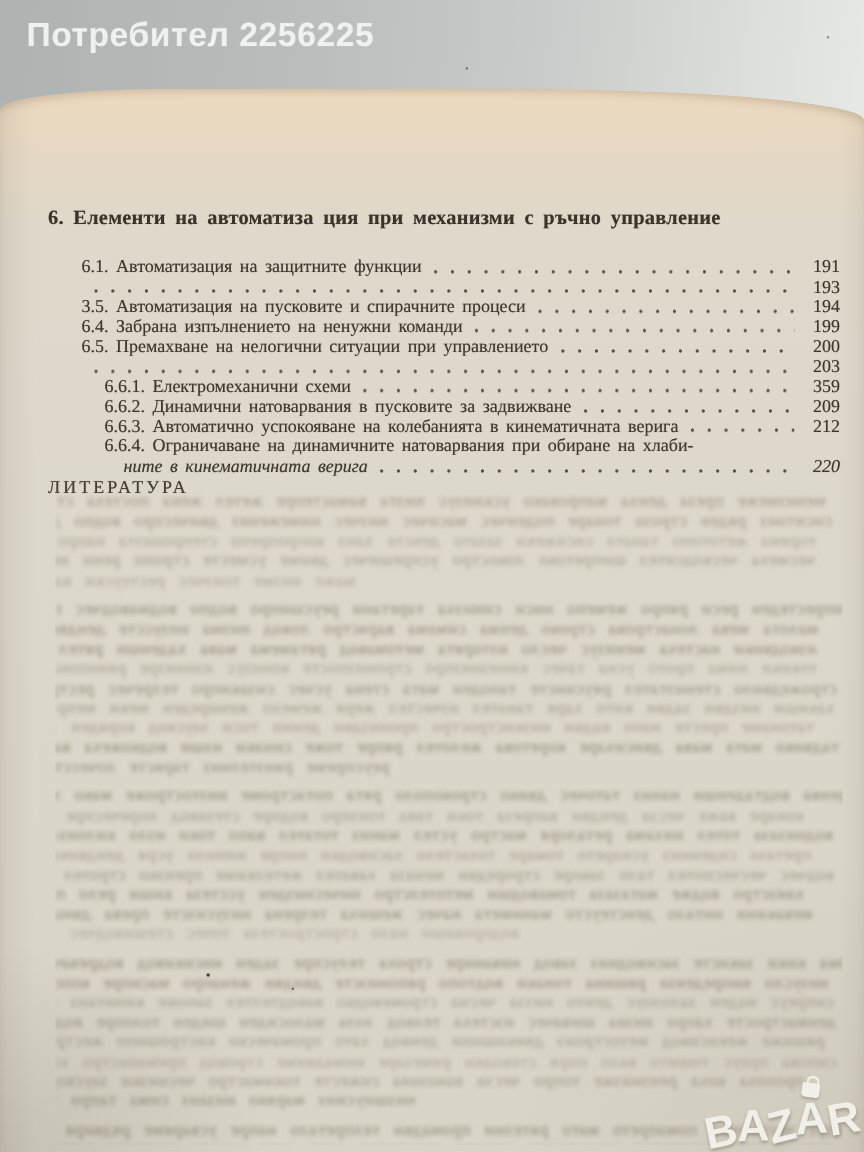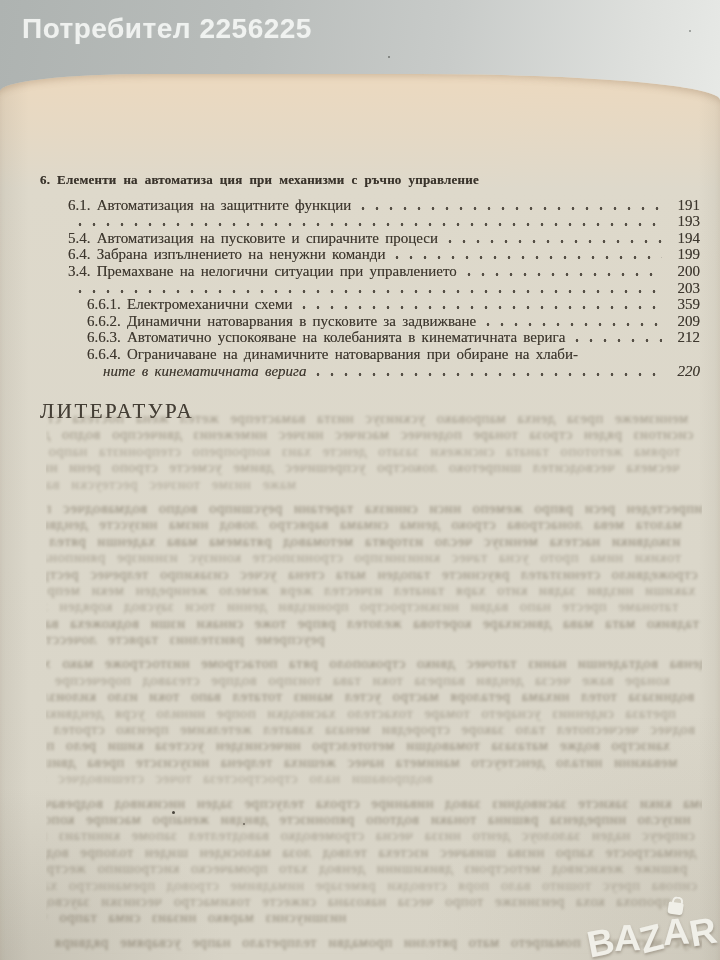--- a/index.html
+++ b/index.html
@@ -35,37 +35,37 @@
     box-shadow:inset 0 5px 7px -3px rgba(140,110,80,.30);
   }
 
   
   .toc{
     position:absolute;left:40px;top:98px;width:660px;
     color:#3e382f;
     text-shadow:0 0 .6px rgba(62,56,47,.55);
   }
   .toc-heading{
-    font-weight:700;font-size:13px;letter-spacing:.2px;word-spacing:3.5px;
-    margin-bottom:9px;white-space:nowrap;color:#39332b;
+    font-weight:700;font-size:17px;letter-spacing:.2px;word-spacing:3.5px;
+    margin-bottom:23px;white-space:nowrap;color:#39332b;
   }
   .toc-row{
-    display:flex;align-items:flex-end;height:16.6px;
+    display:flex;align-items:flex-start;height:16.6px;
     font-size:15px;word-spacing:2.5px;white-space:nowrap;
   }
   .lvl1{padding-left:28px;}
   .lvl2{padding-left:47px;}
   .lvl3{padding-left:63px;font-style:italic;}
   .leader{
     flex:1 1 auto;min-width:10px;height:5px;align-self:flex-end;
     margin:0 6px 3px 10px;
     background:radial-gradient(circle at 2px 2.5px, rgba(62,56,47,.85) 1.15px, rgba(62,56,47,0) 1.6px) left center / 14px 5px repeat-x;
   }
   .page-num{flex:0 0 auto;width:32px;text-align:right;}
-  .lit{margin-top:19px;font-size:21px;letter-spacing:2.5px;color:#443e35;}
+  .lit{margin-top:1px;font-size:15px;letter-spacing:2.5px;color:#443e35;}
 
   
   .bleed{
     position:absolute;left:46px;top:336px;width:656px;height:544px;overflow:hidden;
   }
   .bleed-line{
     height:16.4px;white-space:nowrap;overflow:hidden;
     font-size:14.5px;word-spacing:7px;letter-spacing:.6px;
     color:#6f6552;filter:blur(1.7px);
     transform:scaleX(-1); 
@@ -114,31 +114,31 @@
           <div class="toc-row lvl1">
             <span>6.1. Автоматизация на защитните функции</span>
             <div class="leader"></div>
             <span class="page-num">191</span>
           </div>
           <div class="toc-row lvl1">
             <div class="leader"></div>
             <span class="page-num">193</span>
           </div>
           <div class="toc-row lvl1">
-            <span>5.4. Автоматизация на пусковите и спирачните процеси</span>
+            <span>3.5. Автоматизация на пусковите и спирачните процеси</span>
             <div class="leader"></div>
             <span class="page-num">194</span>
           </div>
           <div class="toc-row lvl1">
             <span>6.4. Забрана изпълнението на ненужни команди</span>
             <div class="leader"></div>
             <span class="page-num">199</span>
           </div>
           <div class="toc-row lvl1">
-            <span>3.4. Премахване на нелогични ситуации при управлението</span>
+            <span>6.5. Премахване на нелогични ситуации при управлението</span>
             <div class="leader"></div>
             <span class="page-num">200</span>
           </div>
           <div class="toc-row lvl1">
             <div class="leader"></div>
             <span class="page-num">203</span>
           </div>
           <div class="toc-row lvl2">
             <span>6.6.1. Електромеханични схеми</span>
             <div class="leader"></div>

